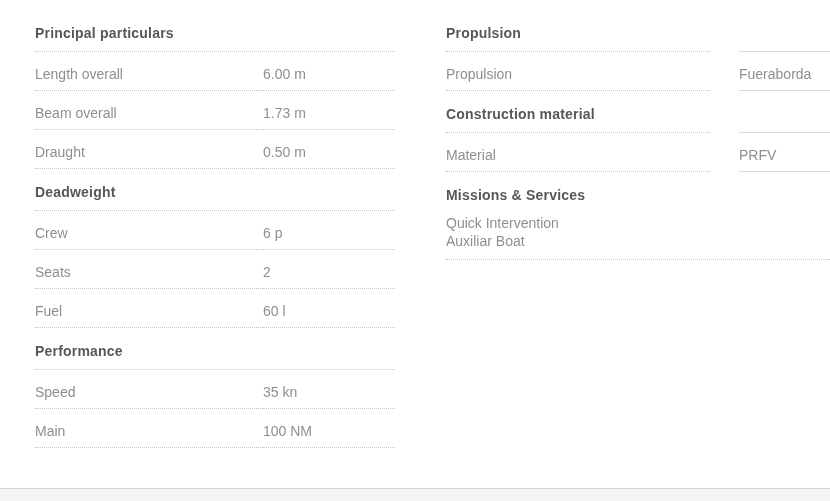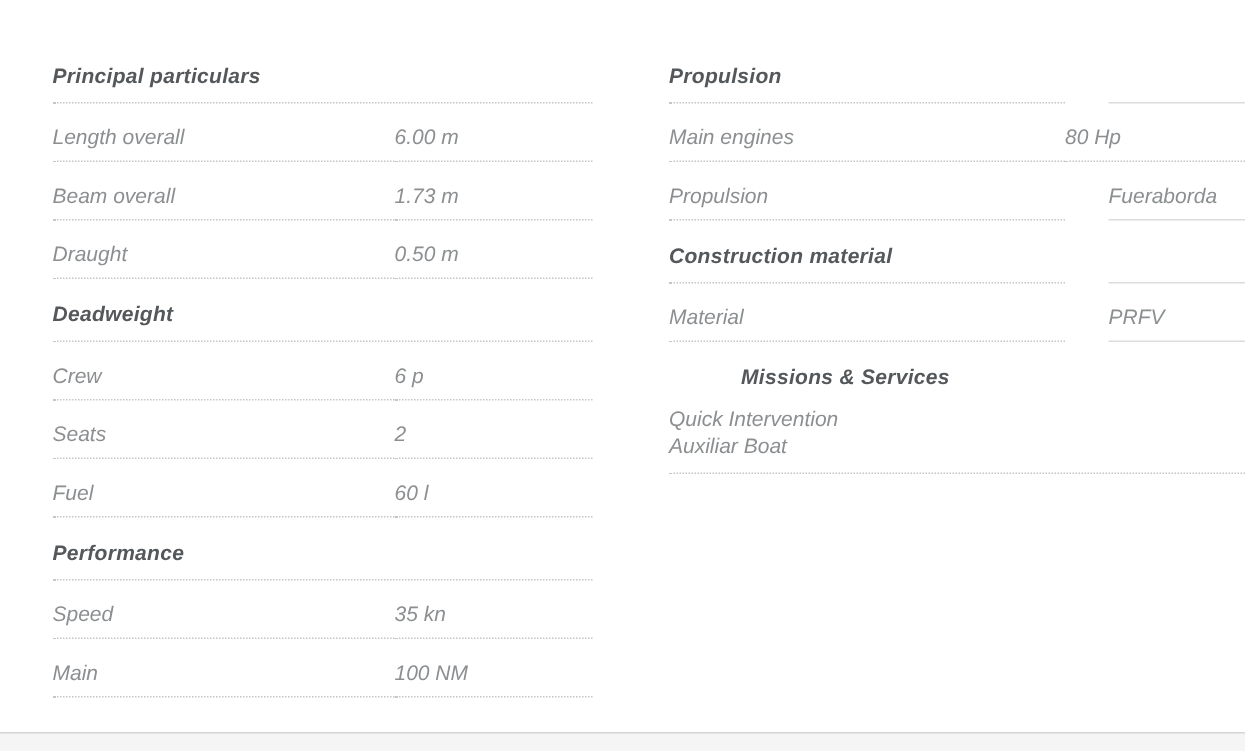--- a/index.html
+++ b/index.html
@@ -6,21 +6,21 @@
     margin: 0; padding: 0; background: #ffffff;
   }
   .page {
     position: relative;
     width: 830px; height: 501px;
     background: var(--background, #ffffff);
     overflow: hidden;
     font-family: "Liberation Sans", "DejaVu Sans", sans-serif;
     font-size: 14px;
   }
-  .col { position: absolute; top: 27px; font-style: italic; }
+  .col { position: absolute; top: 10px; }
   .col-left  { left: 35px;  width: 360px; }
   .col-right { left: 446px; width: 384px; }
 
   .row { display: flex; }
   .sec-header-row { height: 42px; }
   .spec-row       { height: 39px; }
 
   .cell {
     display: flex; align-items: center;
     box-sizing: border-box;
@@ -158,28 +158,20 @@
 
     <div>
       <div class="row sec-header-row">
         <div class="cell right-label dotted">
           <span class="sec-title">Propulsion</span>
         </div>
         <div class="cell grow solid"></div>
       </div>
       <div class="row spec-row">
         <div class="cell right-label dotted">
-            <span class="spec-text">Main engines</span>
-          </div>
-        <div class="cell grow dotted">
-            <span class="spec-text">80 Hp</span>
-          </div>
-      </div>
-      <div class="row spec-row">
-        <div class="cell right-label dotted">
             <span class="spec-text">Propulsion</span>
           </div>
         <div class="cell grow solid">
             <span class="spec-text">Fueraborda</span>
           </div>
       </div>
     </div>
 
     <div>
       <div class="row sec-header-row">
@@ -192,21 +184,21 @@
         <div class="cell right-label dotted">
             <span class="spec-text">Material</span>
           </div>
         <div class="cell grow solid">
             <span class="spec-text">PRFV</span>
           </div>
       </div>
     </div>
 
     <div>
-      <div class="row sec-header-row" style="height:40px;margin-left:48px;">
+      <div class="row sec-header-row" style="height:40px;">
         <div class="cell grow no-line">
           <span class="sec-title">Missions &amp; Services</span>
         </div>
       </div>
       <div class="mission-list dotted">
         <span class="mission-line">Quick Intervention</span>
         <span class="mission-line">Auxiliar Boat</span>
       </div>
     </div>
 

